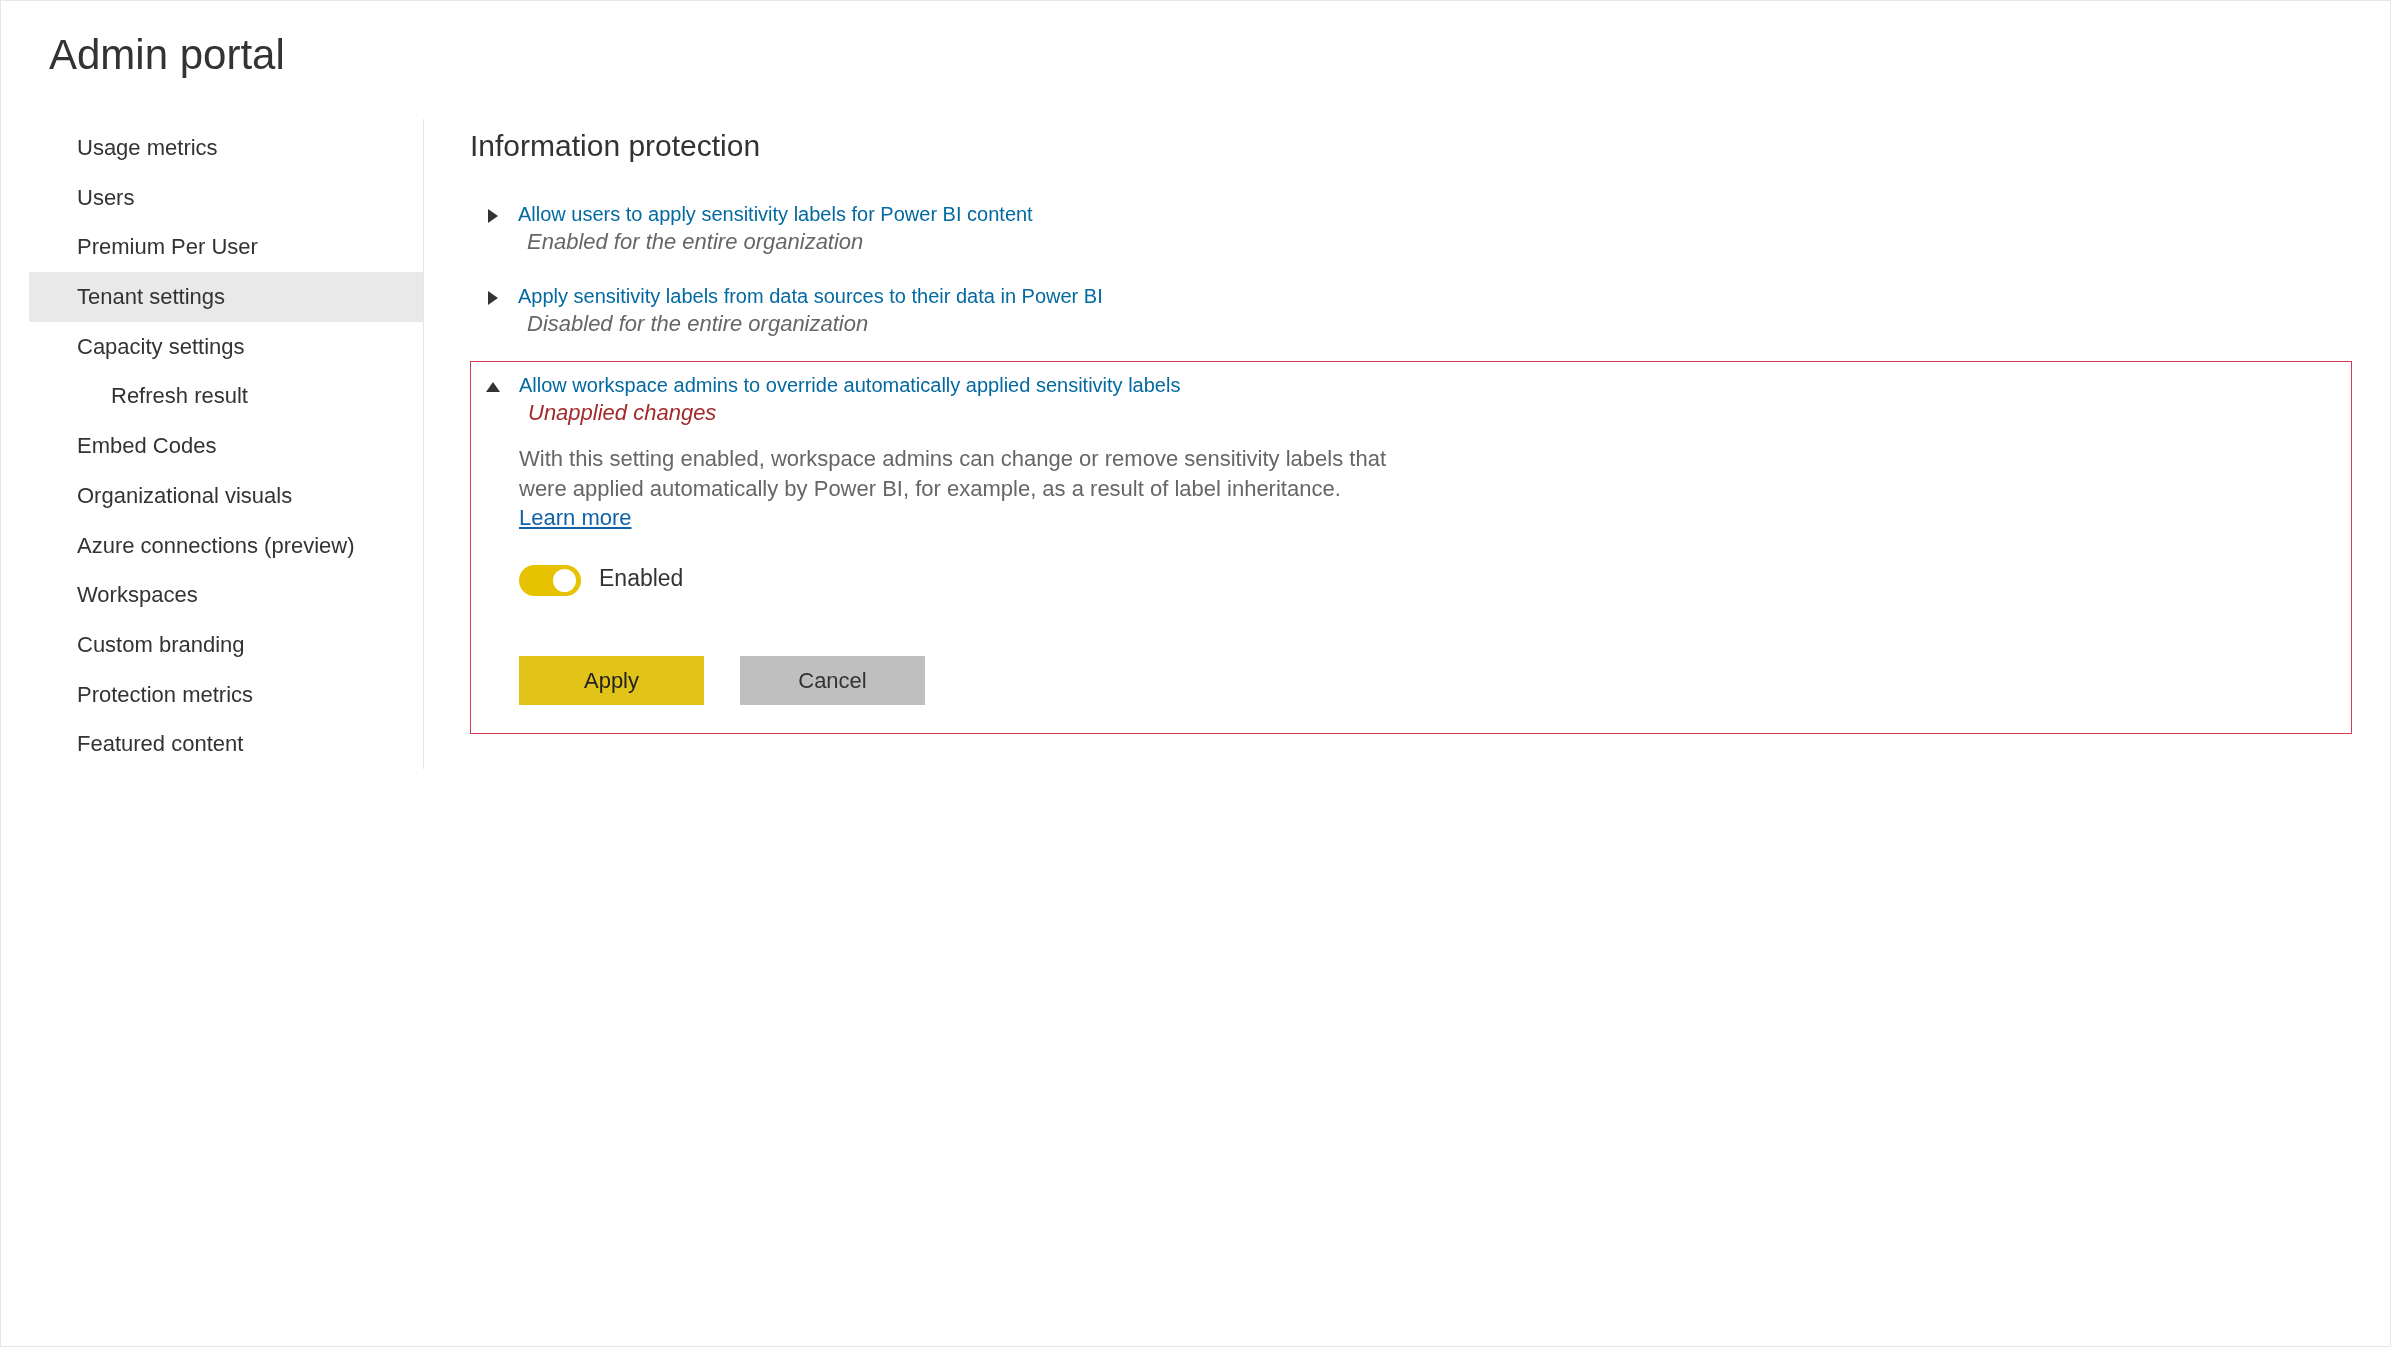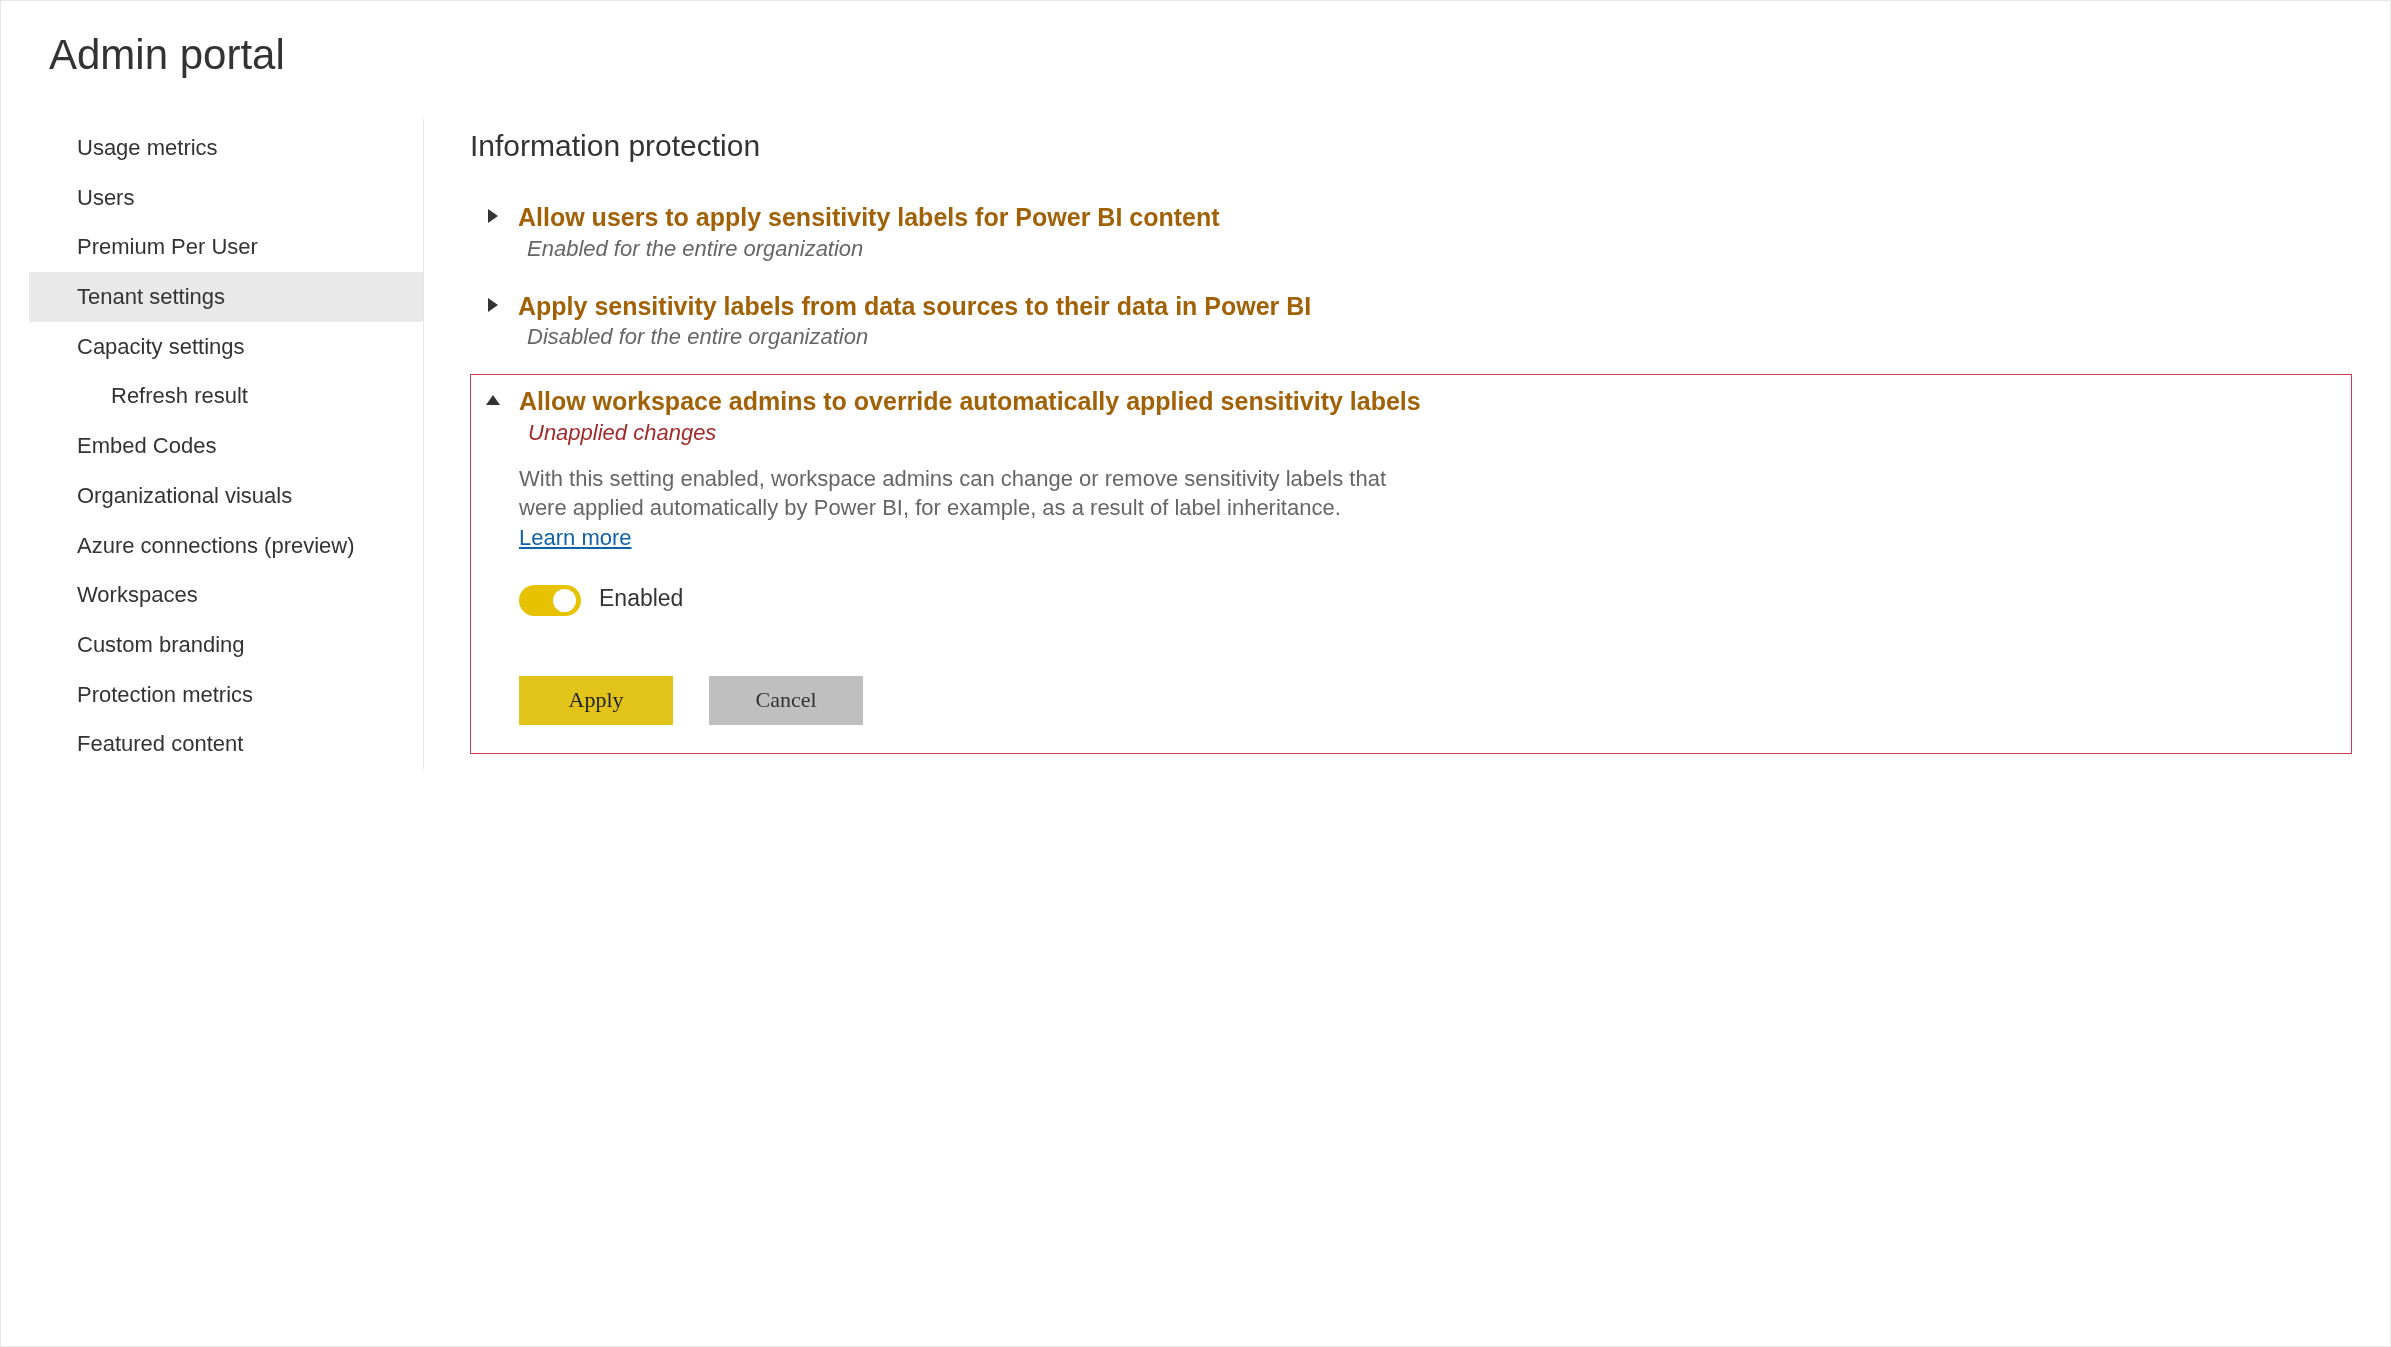--- a/index.html
+++ b/index.html
@@ -67,23 +67,23 @@
     width: 16px;
     flex-shrink: 0;
     margin-top: 8px;
     display: flex;
     justify-content: center;
   }
   .setting-body {
     flex: 1;
   }
   .setting-title {
-    font-size: 25px;
-    font-weight: 700;
-    color: #a16207;
+    font-size: 20px;
+    font-weight: 400;
+    color: #0369a1;
     line-height: 1.3;
   }
   .setting-status {
     font-size: 22px;
     font-style: italic;
     color: #666;
     margin-top: 2px;
     margin-left: 9px;
   }
   .setting-status.warn {
@@ -128,29 +128,29 @@
   .toggle-label {
     font-size: 23px;
     color: #333;
   }
   .button-row {
     display: flex;
     gap: 36px;
     margin-top: 60px;
   }
   .btn {
-    width: 154px;
+    width: 185px;
     height: 49px;
     display: flex;
     align-items: center;
     justify-content: center;
     font-size: 22px;
     border: none;
     cursor: pointer;
-    font-family: Liberation Serif, serif;
+    font-family: Liberation Sans, sans-serif;
   }
   .btn.primary {
     background: #e1c31a;
     color: #222;
   }
   .btn.secondary {
     background: #bfbfbf;
     color: #333;
   }
   .highlight-box {

